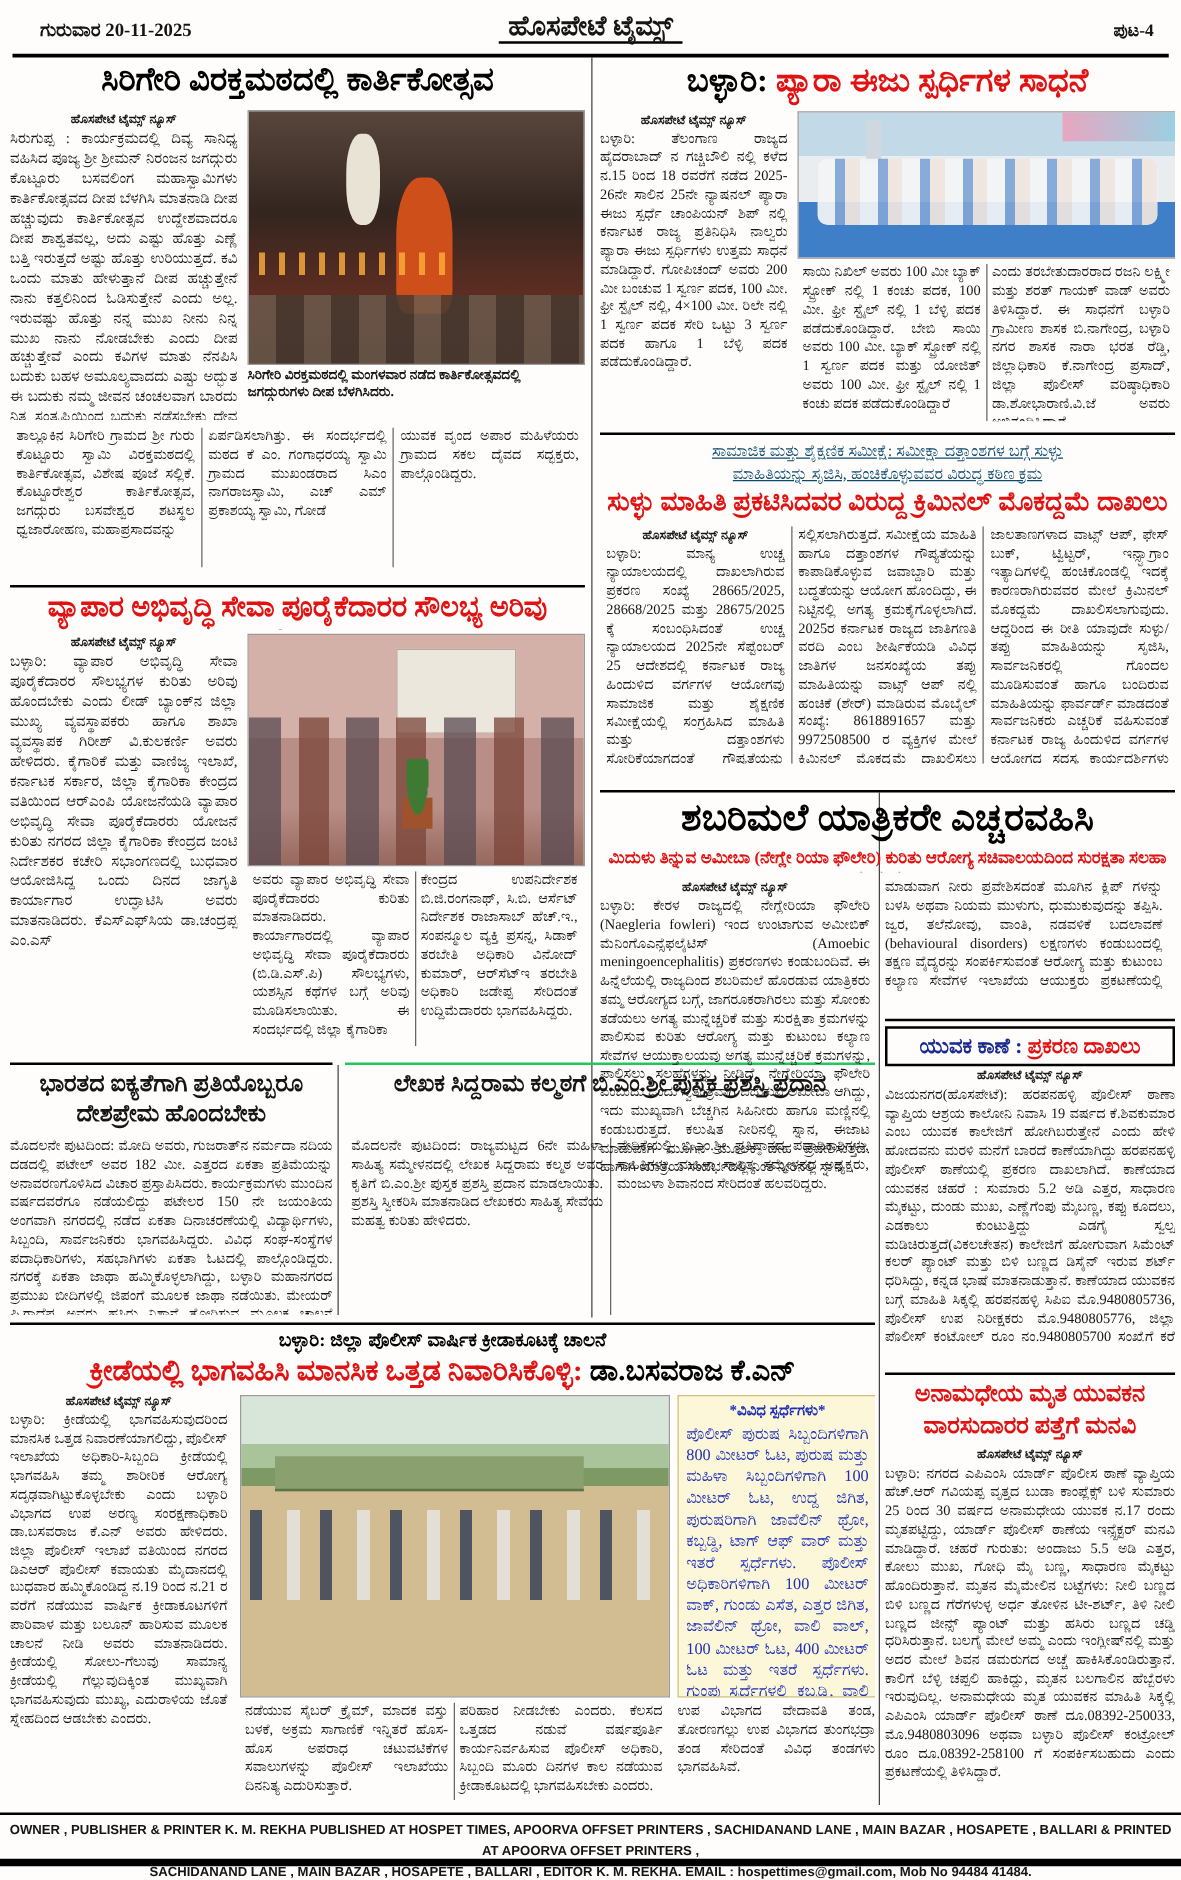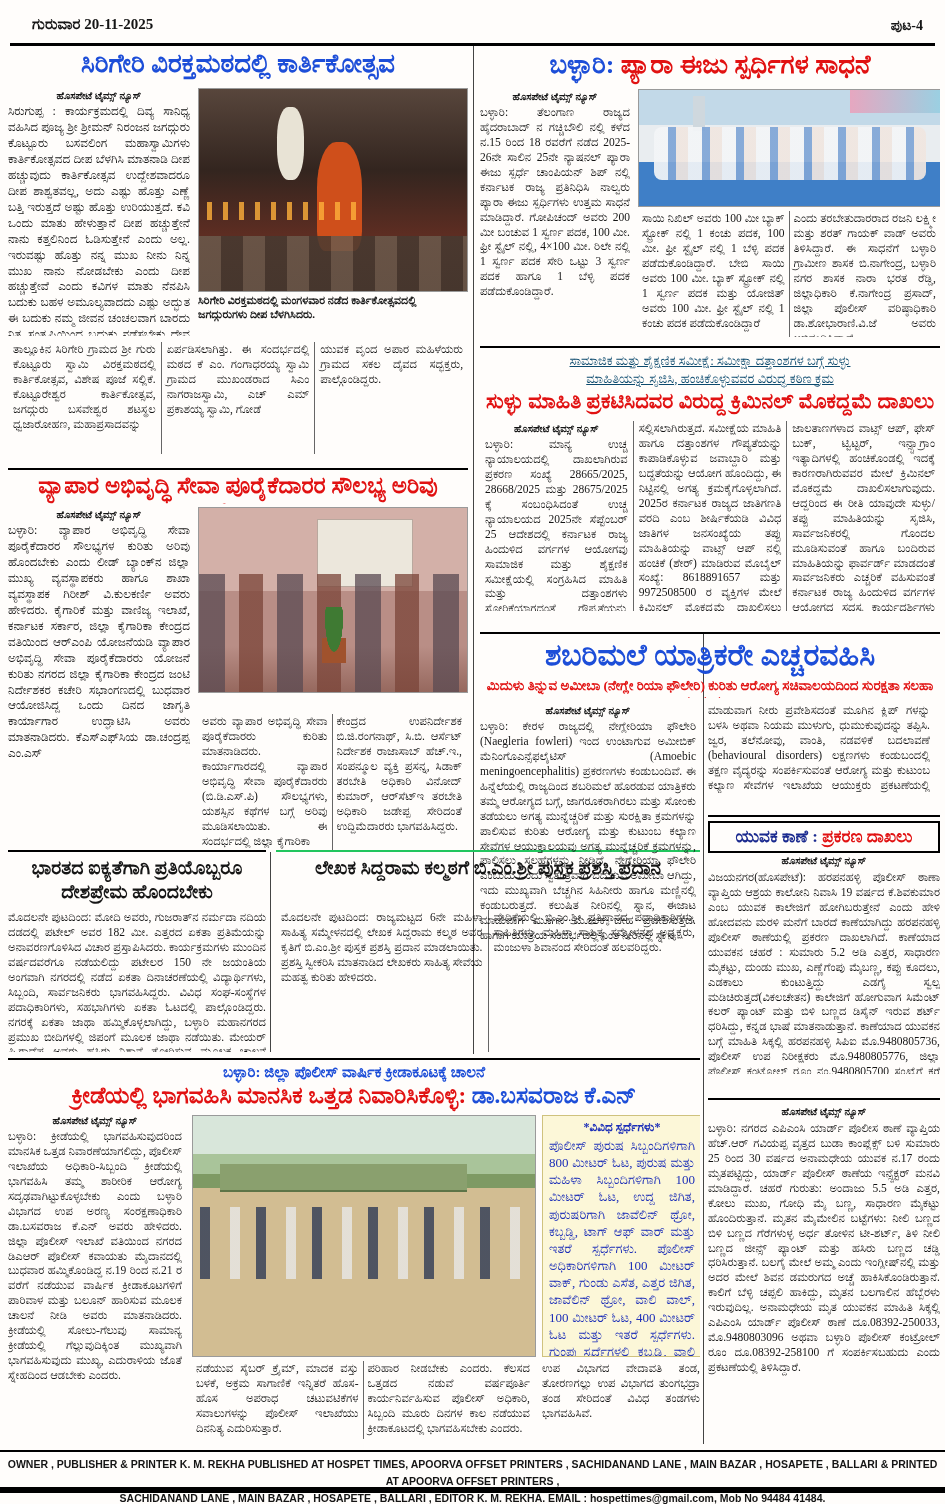--- a/index.html
+++ b/index.html
@@ -9,21 +9,21 @@
   #hdr{position:absolute;left:10px;top:6px;width:925px;height:37px;border-bottom:3px solid #000}
   #hdr .date{position:absolute;left:22px;top:10px;font-weight:bold;font-size:15px}
   #hdr .mast{position:absolute;left:0;right:0;top:2px;text-align:center;font-weight:bold;font-size:22px}
   #hdr .mast span{border-bottom:2px solid #000;padding:0 8px}
   #hdr .pg{position:absolute;right:12px;top:12px;font-weight:bold;font-size:14px}
   
   .vrule{position:absolute;width:1px;background:#444}
   #vr1{left:473px;top:46px;height:1008px}
   #vr2{left:703px;top:634px;height:810px}
   
-  .h-blue{color:#1d4ed8}
+  .h-blue{color:#000000}
   .h-red{color:#e11212}
   .byline{font-weight:bold;text-align:center;font-size:10px;margin:2px 0;font-family:"Liberation Sans",sans-serif}
   .bt{font-size:12px;line-height:1.33;text-align:justify}
   .bt-s{font-size:11.5px;line-height:1.3;text-align:justify}
   .photo{position:relative;overflow:hidden;border:1px solid #9a9a9a}
   .cap{font-size:11px;font-weight:bold;line-height:1.25;margin-top:2px}
   
   #a1{position:absolute;left:8px;top:50px;width:460px;height:414px;overflow:hidden}
   #a1 .hl{font-size:26px;font-weight:bold;text-align:center;line-height:1.1;height:34px;overflow:hidden}
   #a1 .row{display:flex;gap:8px;margin-top:4px}
@@ -40,21 +40,21 @@
   
   #a2{position:absolute;left:8px;top:468px;width:460px;height:378px;border-top:2px solid #000;padding-top:3px;overflow:hidden}
   #a2 .hl{font-size:23px;font-weight:bold;text-align:center;height:31px;overflow:hidden}
   #a2 .row{display:flex;gap:8px;margin-top:3px}
   #a2 .lcol{width:182px;height:332px;overflow:hidden}
   #a2 .rcol{width:268px}
   #ph2{width:268px;height:184px;background:linear-gradient(180deg,#d3b0a8 0 45%,#b98e86 45% 75%,#96685e)}
   #ph2 .ban{position:absolute;left:44%;top:6%;width:35%;height:36%;background:#ece7dc;border:1px solid #b9a89e}
   #ph2 .ppl{position:absolute;left:0;bottom:0;width:100%;height:64%;background:repeating-linear-gradient(90deg,#5a4a52 0 26px,rgba(0,0,0,0) 26px 40px,#7a4438 40px 64px,rgba(0,0,0,0) 64px 78px);opacity:.75}
   #ph2 .plant{position:absolute;left:46%;bottom:16%;width:9%;height:30%;background:radial-gradient(ellipse at 50% 22%,#3f7a33 0 52%,rgba(0,0,0,0) 53%),linear-gradient(180deg,rgba(0,0,0,0) 55%,#a0522d 56%)}
-  #a2 .two{display:flex;margin-top:21px;height:140px;overflow:hidden}
+  #a2 .two{display:flex;margin-top:4px;height:140px;overflow:hidden}
   #a2 .two>div{flex:1;padding:0 4px}
   #a2 .two>div+div{border-left:1px solid #666}
   
   #bx1{position:absolute;left:8px;top:850px;width:258px;height:202px;border-top:2px solid #000;padding-top:4px;overflow:hidden}
   #bx2{position:absolute;left:276px;top:850px;width:424px;height:202px;border-top:2px solid #22c55e;padding-top:4px;overflow:hidden}
   #bxd{left:270px;top:852px;height:200px}
   .bhl{font-size:19px;font-weight:bold;text-align:center;line-height:1.25;height:50px;overflow:hidden}
   #bx1 .bt-s{height:142px;overflow:hidden;margin-top:4px}
   #bx2 .two{display:flex;height:142px;overflow:hidden;margin-top:4px}
   #bx2 .two>div{flex:1;padding:0 5px}
@@ -115,20 +115,21 @@
   #ft{position:absolute;left:0;top:1450px;width:945px;height:43px;border-top:2px solid #000;border-bottom:6px solid #000;
       text-align:center;font-family:"Liberation Sans",sans-serif;font-weight:bold;font-size:10.5px;line-height:1.6;padding-top:4px;box-sizing:border-box}
 </style>
 </head>
 <body>
 
 <div id="page">
 
   <div id="hdr">
     <div class="date">ಗುರುವಾರ 20-11-2025</div>
+    <div class="mast"><span>ಹೊಸಪೇಟೆ ಟೈಮ್ಸ್</span></div>
     <div class="pg">ಪುಟ-4</div>
   </div>
 
   <div id="vr1" class="vrule"></div>
   <div id="vr2" class="vrule"></div>
   <div id="bxd" class="vrule"></div>
 
   <div id="a1">
     <div class="hl h-blue">ಸಿರಿಗೇರಿ ವಿರಕ್ತಮಠದಲ್ಲಿ ಕಾರ್ತಿಕೋತ್ಸವ</div>
     <div class="row">
@@ -233,20 +234,21 @@
     </div>
   </div>
 
   <div id="ms">
     <div class="hbox"><span class="dk">ಯುವಕ ಕಾಣೆ : </span><span class="h-red">ಪ್ರಕರಣ ದಾಖಲು</span></div>
     <div class="byline">ಹೊಸಪೇಟೆ ಟೈಮ್ಸ್ ನ್ಯೂಸ್</div>
     <div class="bt-s">ವಿಜಯನಗರ(ಹೊಸಪೇಟೆ): ಹರಪನಹಳ್ಳಿ ಪೊಲೀಸ್ ಠಾಣಾ ವ್ಯಾಪ್ತಿಯ ಆಶ್ರಯ ಕಾಲೋನಿ ನಿವಾಸಿ 19 ವರ್ಷದ ಕೆ.ಶಿವಕುಮಾರ ಎಂಬ ಯುವಕ ಕಾಲೇಜಿಗೆ ಹೋಗಿಬರುತ್ತೇನೆ ಎಂದು ಹೇಳಿ ಹೋದವನು ಮರಳಿ ಮನೆಗೆ ಬಾರದೆ ಕಾಣೆಯಾಗಿದ್ದು ಹರಪನಹಳ್ಳಿ ಪೊಲೀಸ್ ಠಾಣೆಯಲ್ಲಿ ಪ್ರಕರಣ ದಾಖಲಾಗಿದೆ. ಕಾಣೆಯಾದ ಯುವಕನ ಚಹರೆ : ಸುಮಾರು 5.2 ಅಡಿ ಎತ್ತರ, ಸಾಧಾರಣ ಮೈಕಟ್ಟು, ದುಂಡು ಮುಖ, ಎಣ್ಣೆಗೆಂಪು ಮೈಬಣ್ಣ, ಕಪ್ಪು ಕೂದಲು, ಎಡಕಾಲು ಕುಂಟುತ್ತಿದ್ದು ಎಡಗೈ ಸ್ವಲ್ಪ ಮಡಿಚಿರುತ್ತದೆ(ವಿಕಲಚೇತನ) ಕಾಲೇಜಿಗೆ ಹೋಗುವಾಗ ಸಿಮೆಂಟ್ ಕಲರ್ ಪ್ಯಾಂಟ್ ಮತ್ತು ಬಿಳಿ ಬಣ್ಣದ ಡಿಸೈನ್ ಇರುವ ಶರ್ಟ್ ಧರಿಸಿದ್ದು, ಕನ್ನಡ ಭಾಷೆ ಮಾತನಾಡುತ್ತಾನೆ. ಕಾಣೆಯಾದ ಯುವಕನ ಬಗ್ಗೆ ಮಾಹಿತಿ ಸಿಕ್ಕಲ್ಲಿ ಹರಪನಹಳ್ಳಿ ಸಿಪಿಐ ಮೊ.9480805736, ಪೊಲೀಸ್ ಉಪ ನಿರೀಕ್ಷಕರು ಮೊ.9480805776, ಜಿಲ್ಲಾ ಪೊಲೀಸ್ ಕಂಟ್ರೋಲ್ ರೂಂ ನಂ.9480805700 ಸಂಖ್ಯೆಗೆ ಕರೆ ಮಾಡಿ ಮಾಹಿತಿ ನೀಡುವಂತೆ ಹರಪನಹಳ್ಳಿ ಪೊಲೀಸ್ ಠಾಣಾಧಿಕಾರಿ ಪ್ರಕಟಣೆಯಲ್ಲಿ ತಿಳಿಸಿದ್ದಾರೆ.</div>
   </div>
 
   <div id="uk">
+    <div class="hl h-red">ಅನಾಮಧೇಯ ಮೃತ ಯುವಕನ ವಾರಸುದಾರರ ಪತ್ತೆಗೆ ಮನವಿ</div>
     <div class="byline">ಹೊಸಪೇಟೆ ಟೈಮ್ಸ್ ನ್ಯೂಸ್</div>
     <div class="bt-s">ಬಳ್ಳಾರಿ: ನಗರದ ಎಪಿಎಂಸಿ ಯಾರ್ಡ್ ಪೊಲೀಸ ಠಾಣೆ ವ್ಯಾಪ್ತಿಯ ಹೆಚ್.ಆರ್ ಗವಿಯಪ್ಪ ವೃತ್ತದ ಬುಡಾ ಕಾಂಪ್ಲೆಕ್ಸ್ ಬಳಿ ಸುಮಾರು 25 ರಿಂದ 30 ವರ್ಷದ ಅನಾಮಧೇಯ ಯುವಕ ನ.17 ರಂದು ಮೃತಪಟ್ಟಿದ್ದು, ಯಾರ್ಡ್ ಪೊಲೀಸ್ ಠಾಣೆಯ ಇನ್ಸ್ಪೆಕ್ಟರ್ ಮನವಿ ಮಾಡಿದ್ದಾರೆ. ಚಹರೆ ಗುರುತು: ಅಂದಾಜು 5.5 ಅಡಿ ಎತ್ತರ, ಕೋಲು ಮುಖ, ಗೋಧಿ ಮೈ ಬಣ್ಣ, ಸಾಧಾರಣ ಮೈಕಟ್ಟು ಹೊಂದಿರುತ್ತಾನೆ. ಮೃತನ ಮೈಮೇಲಿನ ಬಟ್ಟೆಗಳು: ನೀಲಿ ಬಣ್ಣದ ಬಿಳಿ ಬಣ್ಣದ ಗೆರೆಗಳುಳ್ಳ ಅರ್ಧ ತೋಳಿನ ಟೀ-ಶರ್ಟ್, ತಿಳಿ ನೀಲಿ ಬಣ್ಣದ ಜೀನ್ಸ್ ಪ್ಯಾಂಟ್ ಮತ್ತು ಹಸಿರು ಬಣ್ಣದ ಚಡ್ಡಿ ಧರಿಸಿರುತ್ತಾನೆ. ಬಲಗೈ ಮೇಲೆ ಅಮ್ಮ ಎಂದು ಇಂಗ್ಲೀಷ್‌ನಲ್ಲಿ ಮತ್ತು ಅದರ ಮೇಲೆ ಶಿವನ ಡಮರುಗದ ಅಚ್ಚೆ ಹಾಕಿಸಿಕೊಂಡಿರುತ್ತಾನೆ. ಕಾಲಿಗೆ ಬೆಳ್ಳಿ ಚಪ್ಪಲಿ ಹಾಕಿದ್ದು, ಮೃತನ ಬಲಗಾಲಿನ ಹೆಬ್ಬೆರಳು ಇರುವುದಿಲ್ಲ. ಅನಾಮಧೇಯ ಮೃತ ಯುವಕನ ಮಾಹಿತಿ ಸಿಕ್ಕಲ್ಲಿ ಎಪಿಎಂಸಿ ಯಾರ್ಡ್ ಪೊಲೀಸ್ ಠಾಣೆ ದೂ.08392-250033, ಮೊ.9480803096 ಅಥವಾ ಬಳ್ಳಾರಿ ಪೊಲೀಸ್ ಕಂಟ್ರೋಲ್ ರೂಂ ದೂ.08392-258100 ಗೆ ಸಂಪರ್ಕಿಸಬಹುದು ಎಂದು ಪ್ರಕಟಣೆಯಲ್ಲಿ ತಿಳಿಸಿದ್ದಾರೆ.</div>
   </div>
 
   <div id="sp">
     <div class="top h-blue">ಬಳ್ಳಾರಿ: ಜಿಲ್ಲಾ ಪೊಲೀಸ್ ವಾರ್ಷಿಕ ಕ್ರೀಡಾಕೂಟಕ್ಕೆ ಚಾಲನೆ</div>
     <div class="hl"><span class="h-red">ಕ್ರೀಡೆಯಲ್ಲಿ ಭಾಗವಹಿಸಿ ಮಾನಸಿಕ ಒತ್ತಡ ನಿವಾರಿಸಿಕೊಳ್ಳಿ: </span><span class="h-blue">ಡಾ.ಬಸವರಾಜ ಕೆ.ಎನ್</span></div>
     <div class="body">
       <div class="lcol">
         <div class="byline">ಹೊಸಪೇಟೆ ಟೈಮ್ಸ್ ನ್ಯೂಸ್</div>

